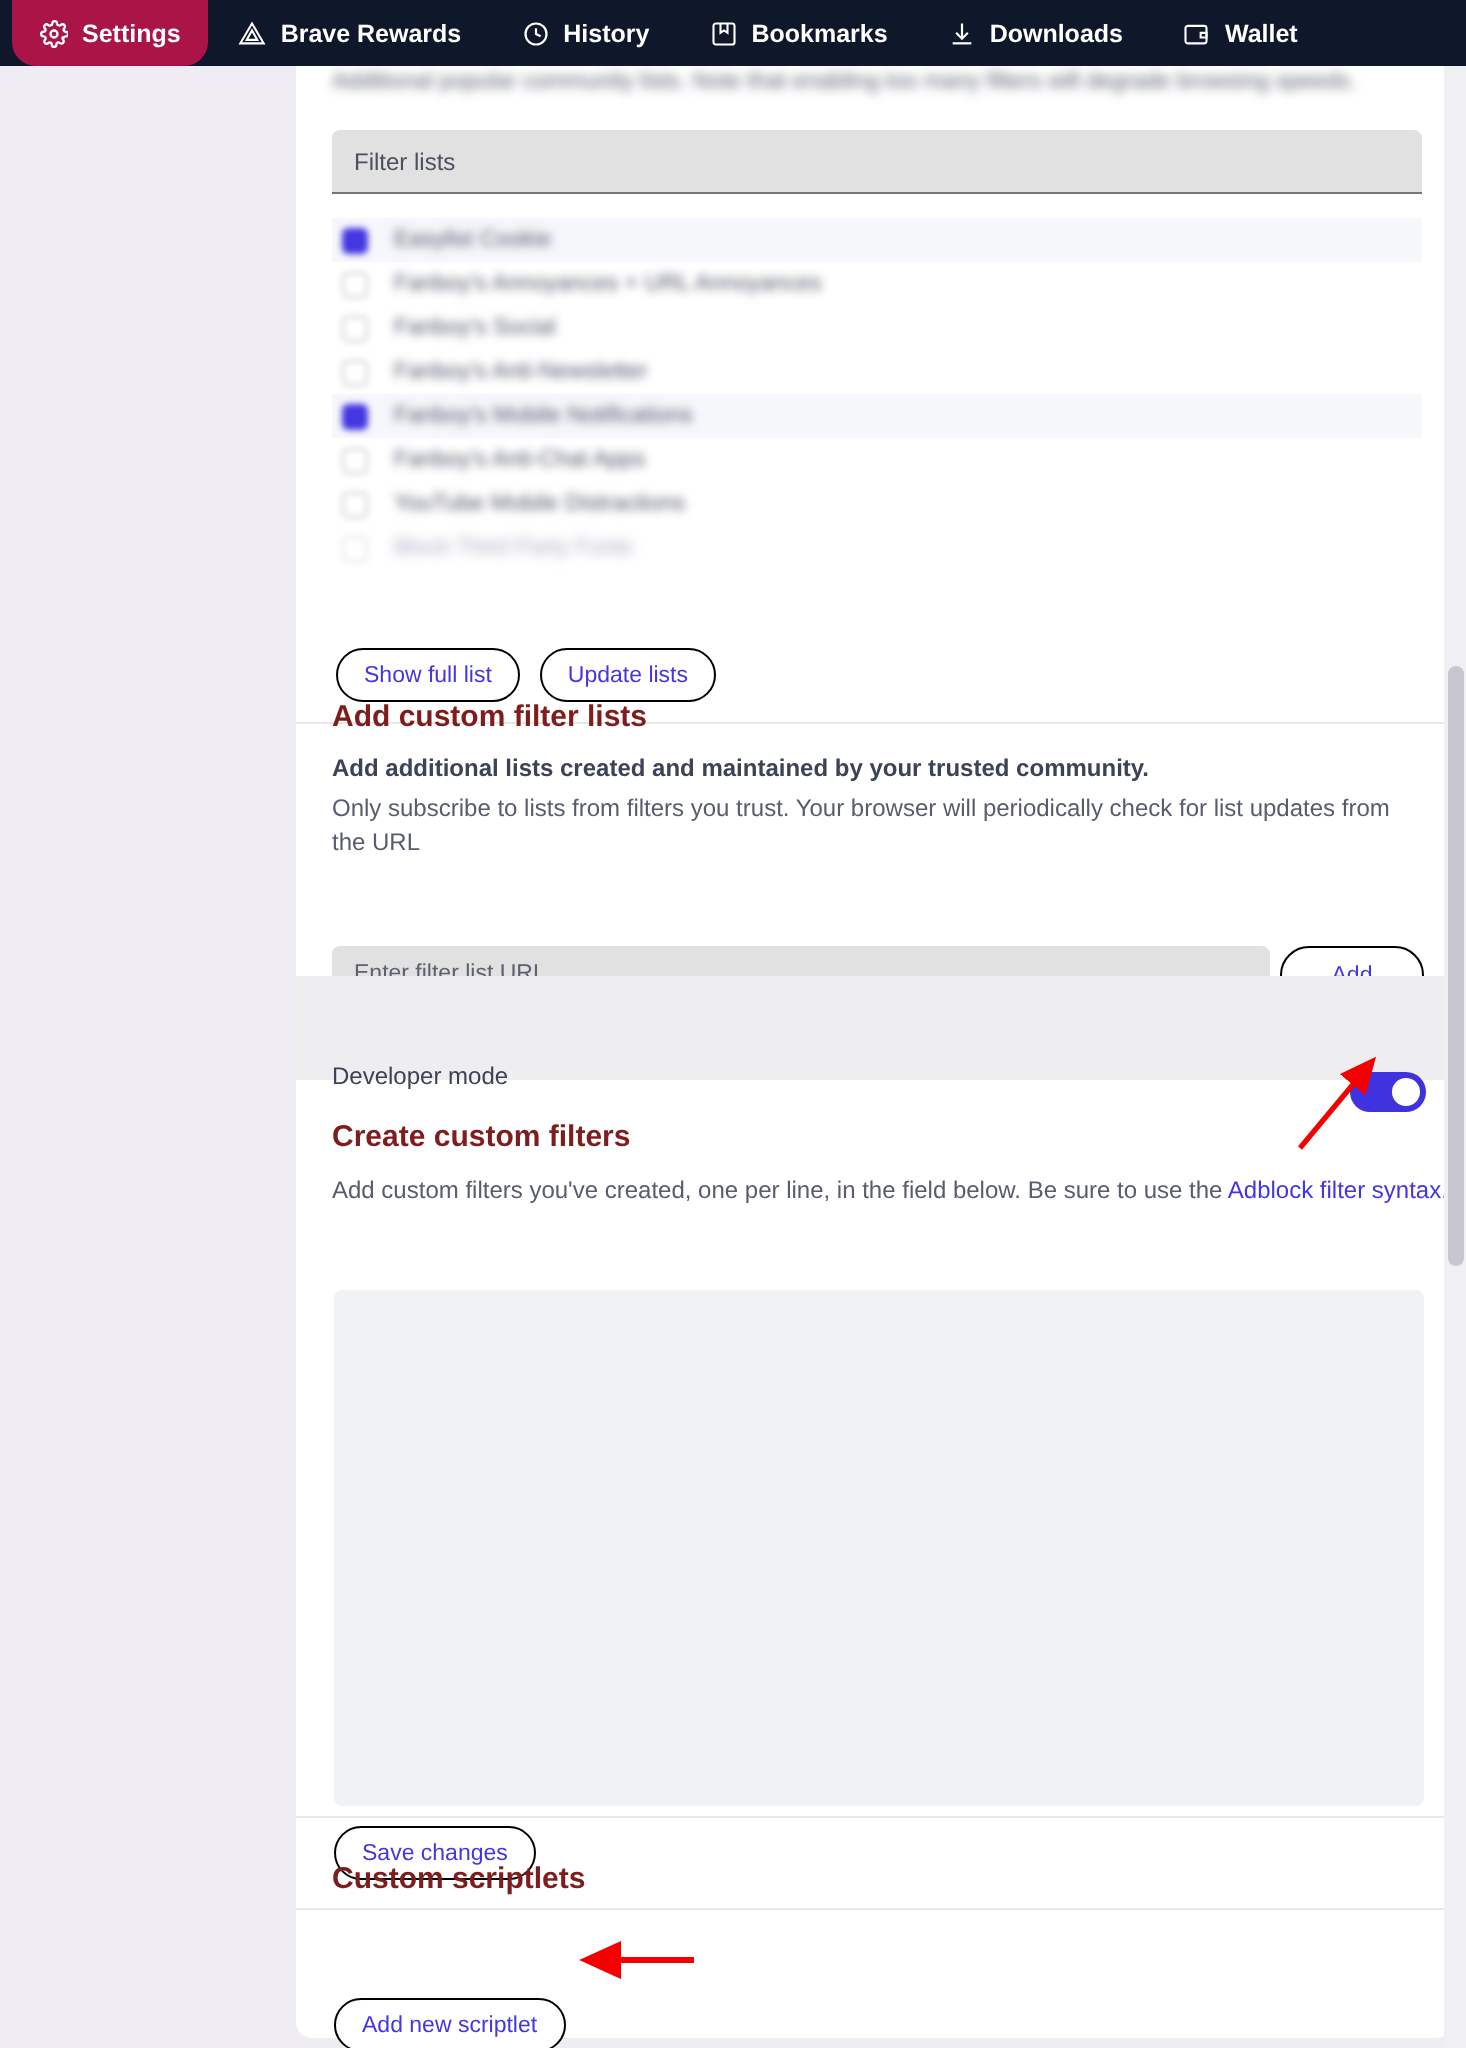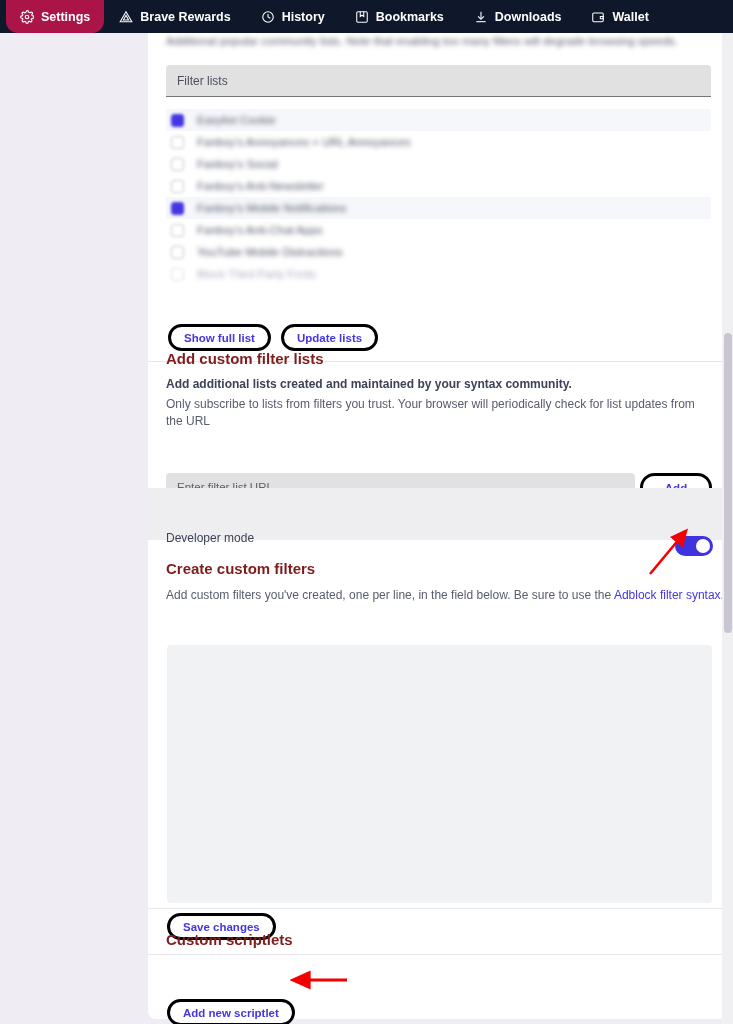--- a/index.html
+++ b/index.html
@@ -128,26 +128,26 @@
     white-space: nowrap;
   }
   .list-row.faded .list-label { color: #a9abc0; filter: blur(2.8px); }
   .list-row.faded .cbox { opacity: .55; }
 
   
   .btn {
     display: inline-flex; align-items: center; justify-content: center;
     height: 27px;
     padding: 3px 13px;
-    border: 3px solid #000000;
+    border: 1px solid #000000;
     border-radius: 14px;
     background: #ffffff;
     color: #4436e0;
     font-size: 11.5px;
-    font-weight: bold;
+    font-weight: normal;
     cursor: pointer;
     white-space: nowrap;
   }
 
   .btnrow {
     position: absolute;
     left: 168px; top: 291px;
     display: flex; gap: 10px;
   }
 
@@ -370,21 +370,21 @@
 
     <div class="btnrow" style="left:20px; top:291px;">
       <button class="btn">Show full list</button>
       <button class="btn">Update lists</button>
     </div>
   </div>
 
   <div class="divider" style="top:328px;"></div>
 
   <div class="sec-title" style="left:166px; top:317px;">Add custom filter lists</div>
-  <div class="strong-line" style="left:166px; top:344px;">Add additional lists created and maintained by your syntax community.</div>
+  <div class="strong-line" style="left:166px; top:344px;">Add additional lists created and maintained by your trusted community.</div>
   <div class="body-line" style="left:166px; top:363px; width:545px;">Only subscribe to lists from filters you trust. Your browser will periodically check for list updates from the URL</div>
 
   <input class="url-input" type="text" placeholder="Enter filter list URL" style="">
   <button class="btn add-btn">Add</button>
 
   <div class="devstrip"></div>
   <div class="dev-t1">Developer mode</div>
   <div class="toggle">
     <div class="knob"></div>
   </div>

